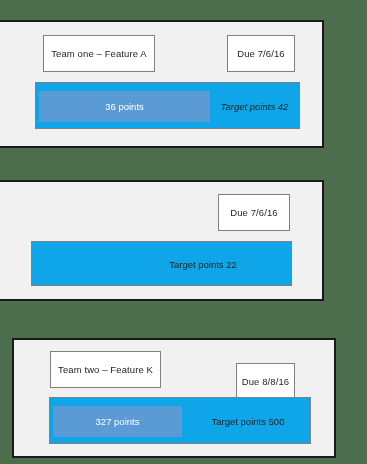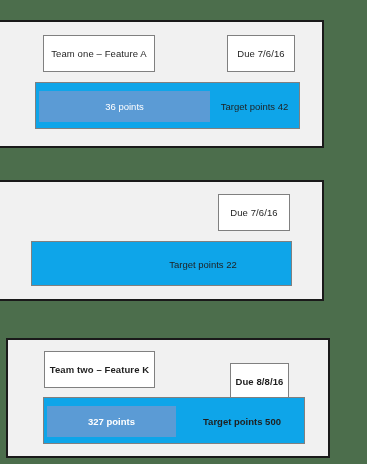--- a/index.html
+++ b/index.html
@@ -18,21 +18,21 @@
   .card {
     position: absolute;
     background: #f1f1f1;
     border: 2px solid #1a1a1a;
     box-sizing: border-box;
   }
 
   
   #card-0 { left: -2px;  top: 20px;  width: 326px; height: 128px; }
   #card-1 { left: -2px;  top: 180px; width: 326px; height: 121px; }
-  #card-2 { left: 6px;   top: 338px; width: 324px; height: 120px; font-weight: bold; }
+  #card-2 { left: 12px;   top: 338px; width: 324px; height: 120px; }
 
   .label-box {
     position: absolute;
     background: #ffffff;
     border: 1px solid #808080;
     box-sizing: border-box;
     display: flex;
     align-items: center;
     justify-content: center;
     font-size: 9.5px;
@@ -68,21 +68,21 @@
     font-size: 9.5px;
     color: #1f1f1f;
     white-space: nowrap;
   }
 
   
   #card-0 .title-box  { left: 37px;  top: 13px;  width: 112px; height: 37px; margin-left: 6px; }
   #card-0 .due-box    { left: 227px; top: 13px;  width: 68px;  height: 37px; }
   #card-0 .bar-track  { left: 35px;  top: 60px;  width: 265px; height: 47px; }
   #card-0 .bar-fill   { left: 3px;   top: 8px;   width: 171px; height: 31px; }
-  #card-0 .bar-target { left: 174px; top: 8px;   width: 89px;  height: 31px; }
+  #card-0 .bar-target { left: 174px; top: 8px;   width: 89px;  height: 31px; font-style: italic; }
 
   
   #card-1 .title-box  { left: 30px;  top: 12px;  width: 114px; height: 37px; }
   #card-1 .due-box    { left: 218px; top: 12px;  width: 72px;  height: 37px; }
   #card-1 .bar-track  { left: 31px;  top: 59px;  width: 261px; height: 45px; }
   #card-1 .bar-fill   { left: 2px;   top: 7px;   width: 81px;  height: 31px; }
   #card-1 .bar-target { left: 83px;  top: 7px;   width: 176px; height: 31px; }
 
   
   #card-2 .title-box  { left: 36px;  top: 11px;  width: 111px; height: 37px; }

